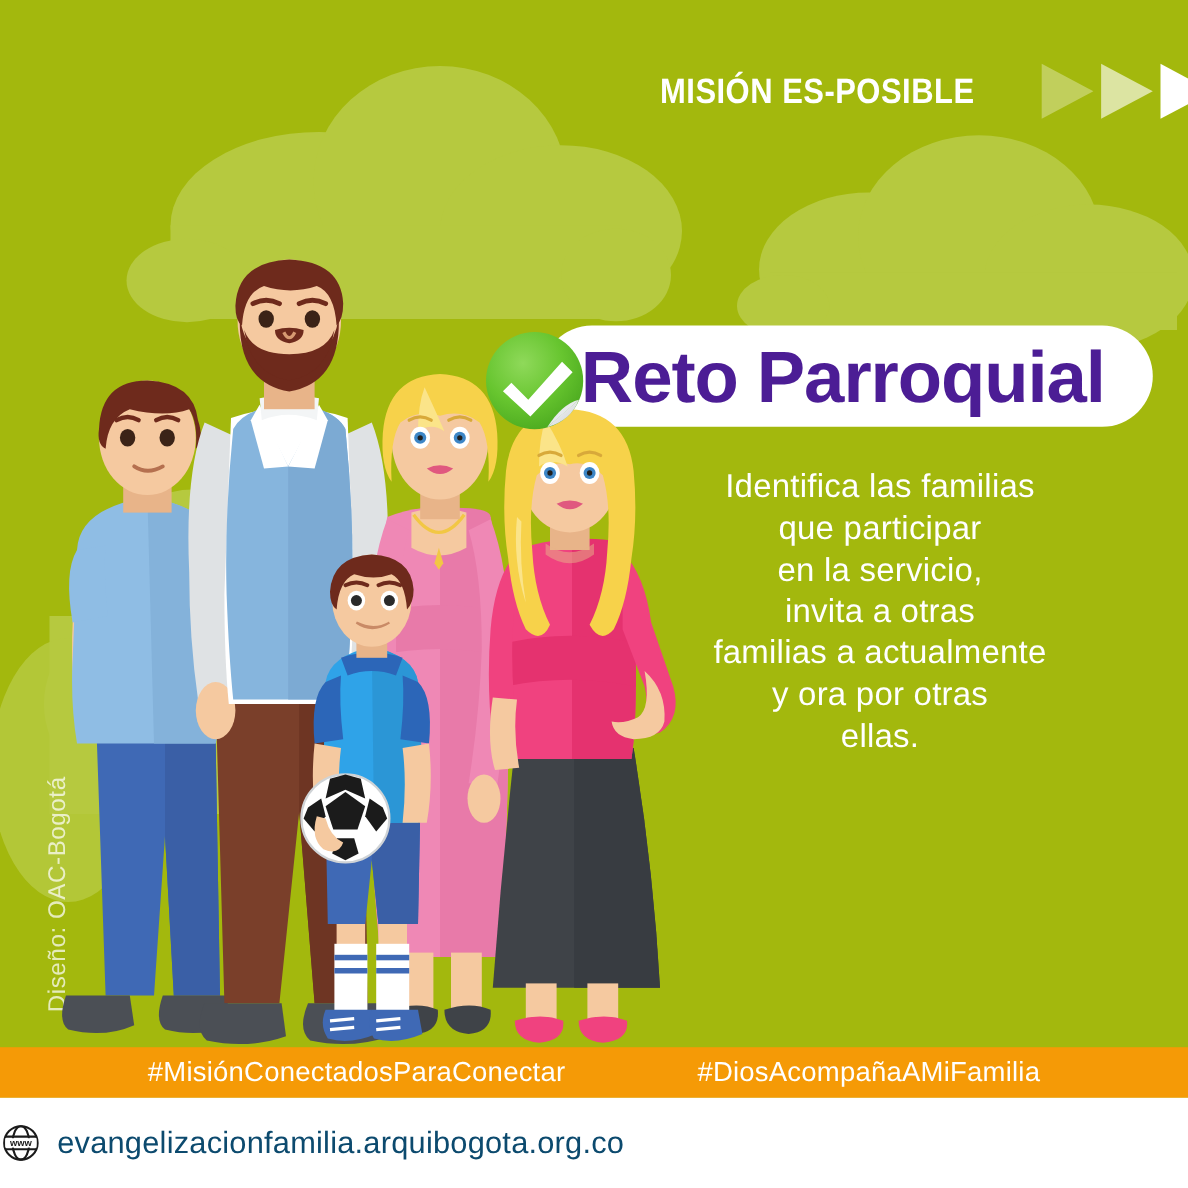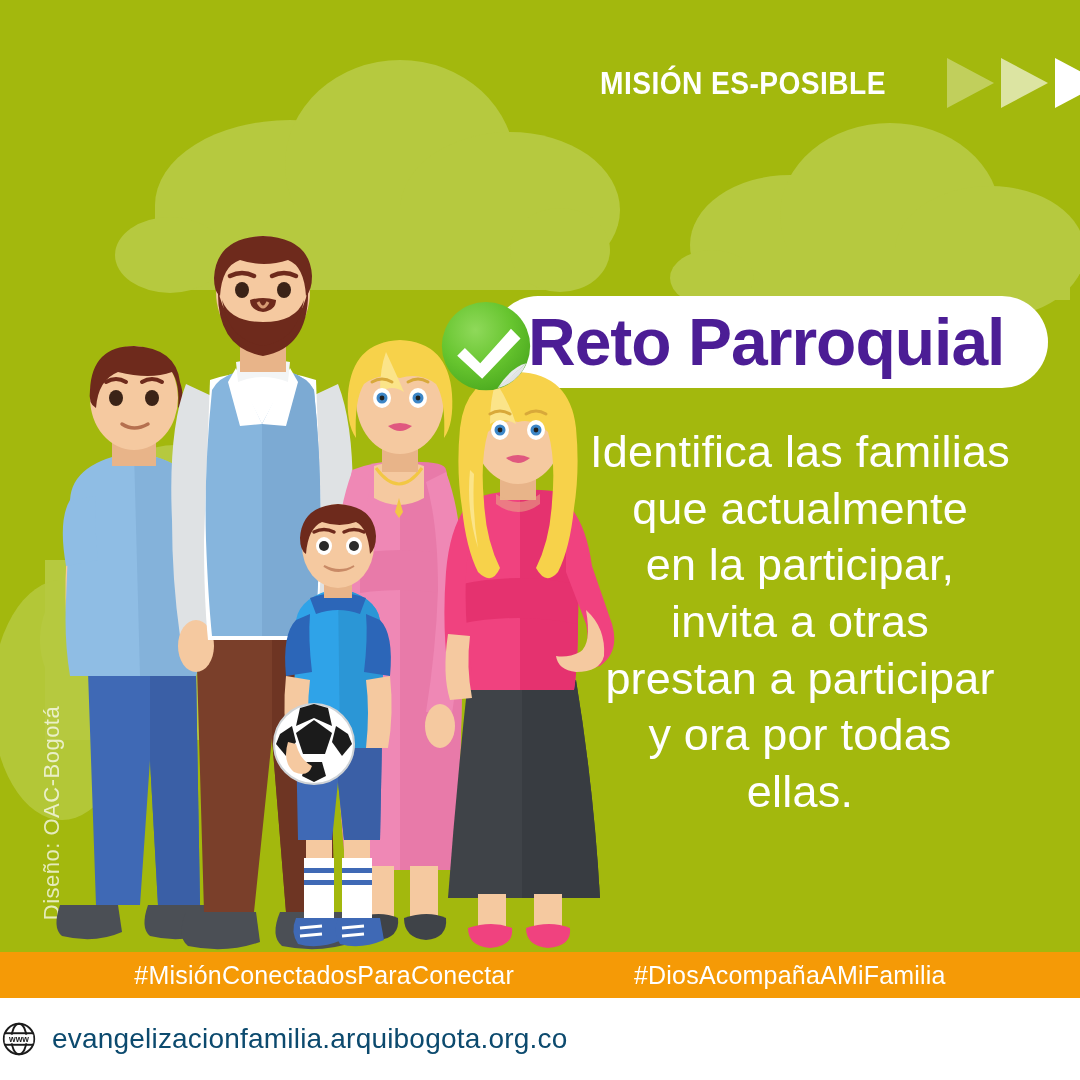--- a/index.html
+++ b/index.html
@@ -93,21 +93,21 @@
   }
 
   
   .body-copy {
     position: absolute;
     left: 570px;
     top: 424px;
     width: 460px;
     text-align: center;
     color: #ffffff;
-    font-size: 45px;
+    font-size: 30px;
     line-height: 1.26;
     letter-spacing: 0.2px;
   }
   .body-copy p { margin: 0; }
 
   
   .credit {
     position: absolute;
     left: -63px;
     top: 800px;
@@ -439,25 +439,25 @@
       </linearGradient>
     </defs>
     <circle cx="50" cy="48" r="46" fill="url(#stickGrad)"></circle>
     <path d="M28 50 L44 66 L76 30 L86 40 L46 82 L20 58 Z" fill="#ffffff"></path>
     <path d="M62 92 Q84 86 92 66 Q80 76 62 92 Z" fill="url(#peelGrad)"></path>
     <path d="M62 92 Q74 82 92 66 Q76 70 62 92 Z" fill="#e7eaec"></path>
   </svg>
 
   <div class="body-copy">
     <p>Identifica las familias</p>
-    <p>que actualmente</p>
-    <p>en la participar,</p>
+    <p>que participar</p>
+    <p>en la servicio,</p>
     <p>invita a otras</p>
-    <p>prestan a participar</p>
-    <p>y ora por todas</p>
+    <p>familias a actualmente</p>
+    <p>y ora por otras</p>
     <p>ellas.</p>
   </div>
 
   <div class="credit">Diseño: OAC-Bogotá</div>
 
   <div class="hash-bar">
     <span>#MisiónConectadosParaConectar</span>
     <span>#DiosAcompañaAMiFamilia</span>
   </div>
 

